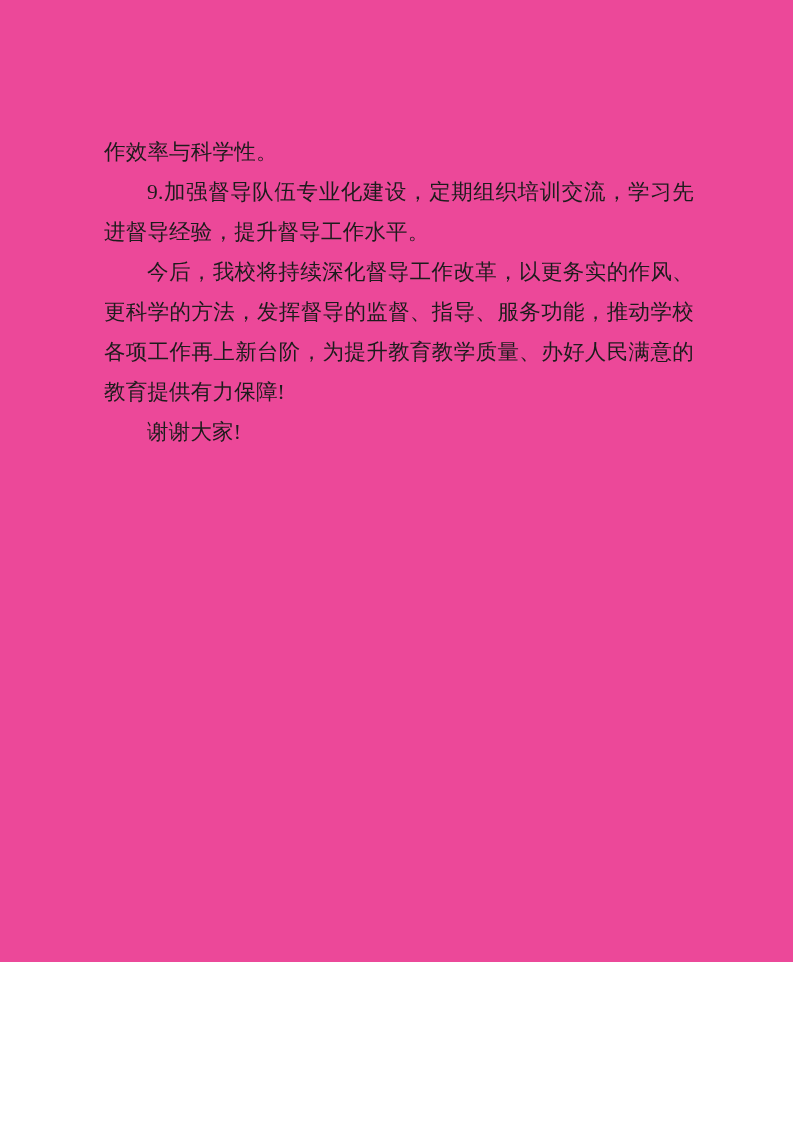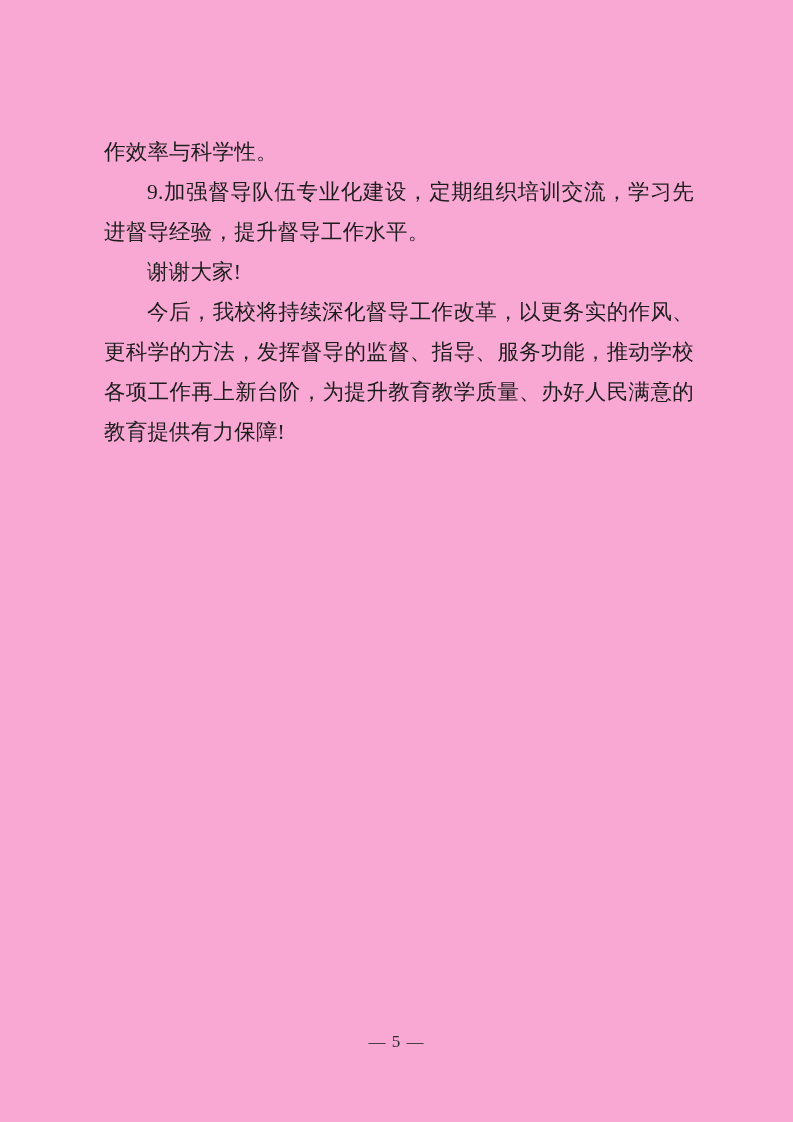--- a/index.html
+++ b/index.html
@@ -7,22 +7,22 @@
     margin: 0;
     padding: 0;
     background: #ffffff;
   }
   body {
     font-family: "Liberation Serif", "DejaVu Serif", serif;
   }
   .page {
     position: relative;
     width: 793px;
-    height: 1122px;
-    background: #f9a8d4;
+    height: 962px;
+    background: #ec4899;
     overflow: hidden;
     box-sizing: border-box;
   }
   .content {
     position: absolute;
     left: 104px;
     top: 132px;
     width: 590px;
   }
   .para {
@@ -54,21 +54,21 @@
 <body>
 
 <div class="page">
 
   <div class="content">
 
     <p class="para">作效率与科学性。</p>
 
     <p class="para indent">9.加强督导队伍专业化建设，定期组织培训交流，学习先进督导经验，提升督导工作水平。</p>
 
+    <p class="para indent">今后，我校将持续深化督导工作改革，以更务实的作风、更科学的方法，发挥督导的监督、指导、服务功能，推动学校各项工作再上新台阶，为提升教育教学质量、办好人民满意的教育提供有力保障!</p>
+
     <p class="para indent">谢谢大家!</p>
-
-    <p class="para indent">今后，我校将持续深化督导工作改革，以更务实的作风、更科学的方法，发挥督导的监督、指导、服务功能，推动学校各项工作再上新台阶，为提升教育教学质量、办好人民满意的教育提供有力保障!</p>
 
   </div>
 
   <div class="footer">— 5 —</div>
 
 </div>
 
 </body></html>

